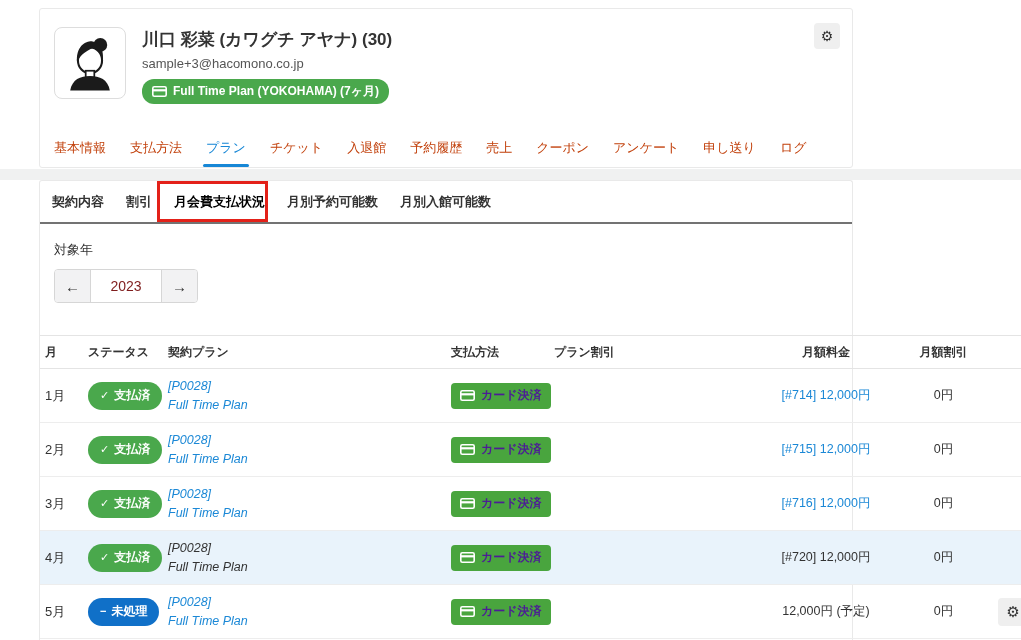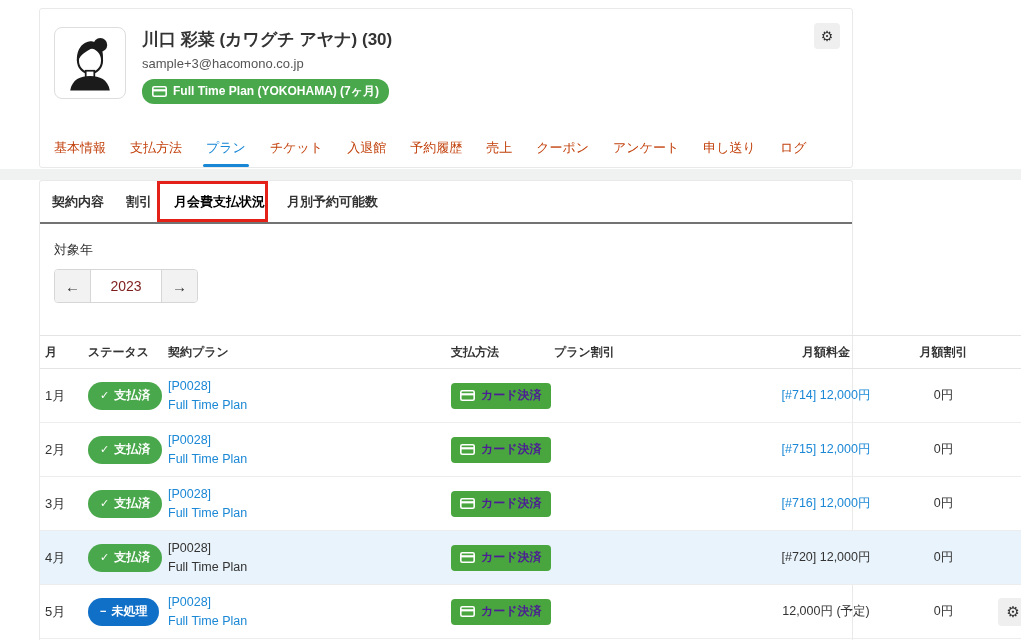--- a/index.html
+++ b/index.html
@@ -68,21 +68,21 @@
   tr.highlight td { background:#e9f3fb; }
   .c-month { padding-left:5px; }
 
   .pill { display:inline-flex; align-items:center; gap:5px; height:28px; padding:0 12px;
     border-radius:14px; color:#fff; font-size:12px; font-weight:bold; white-space:nowrap; }
   .pill.paid { background:#4aa84c; }
   .pill.pending { background:#1070c8; }
   .pill-icon { font-size:11px; line-height:1; }
 
   .plan-link { display:block; font-size:12.5px; line-height:19px; color:#1b88d6;
-    text-decoration:none; cursor:pointer; }
+    text-decoration:none; cursor:pointer;font-style:italic; }
   .plan-link span { display:block; }
   tr.highlight .plan-link, .plan-link.plain { color:#333; cursor:default; }
 
   .pay-badge { display:inline-flex; align-items:center; gap:6px; height:26px; padding:0 9px;
     border-radius:4px; background:#49a53e; color:#4c1d95; font-size:12px; font-weight:bold; white-space:nowrap; }
 
   .fee { font-size:12.5px; color:#333; white-space:nowrap; }
   .fee.link { color:#1b88d6; cursor:pointer; }
   .c-disc { font-size:12.5px; }
   .c-gear-cell { text-align:right; padding-right:14px; }
@@ -131,20 +131,21 @@
   </div>
 
   <div class="gray-band"></div>
 
   <div class="card card-content">
     <nav class="sub-tabs" id="sub-tabs">
         <div class="subtab">契約内容</div>
         <div class="subtab">割引</div>
         <div class="subtab active annotated">月会費支払状況</div>
         <div class="subtab">月別予約可能数</div>
+        <div class="subtab">月別入館可能数</div>
       </nav>
 
     <div class="filter-section">
       <div class="filter-label">対象年</div>
       <div class="year-stepper">
         <button class="year-btn prev">
           <span>←</span>
         </button>
         <input class="year-input" type="text" value="2023" style="">
         <button class="year-btn next">

